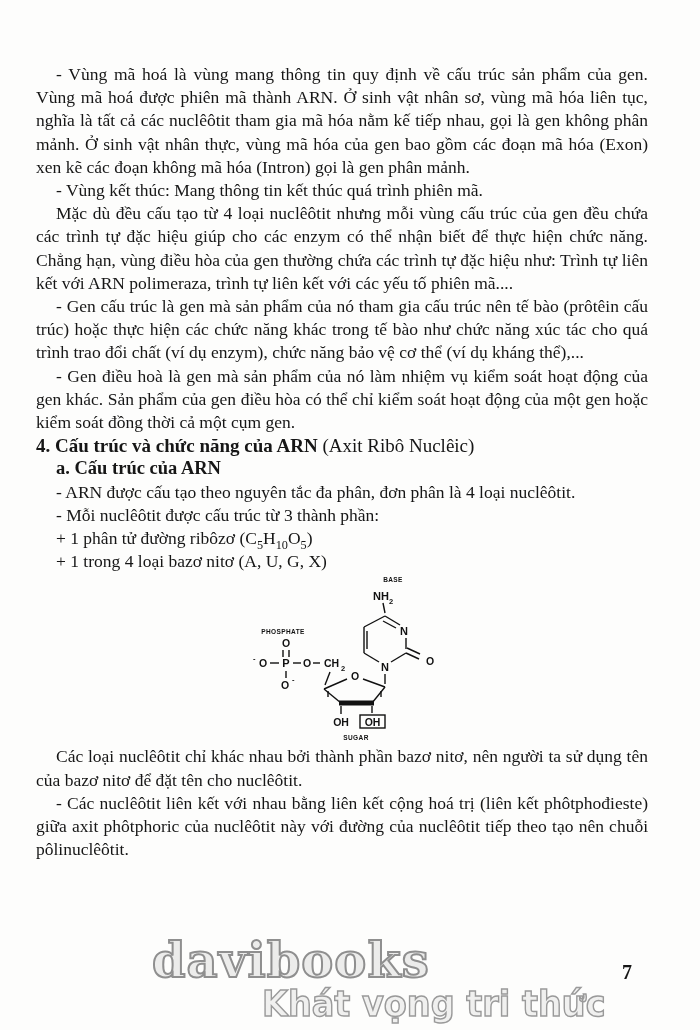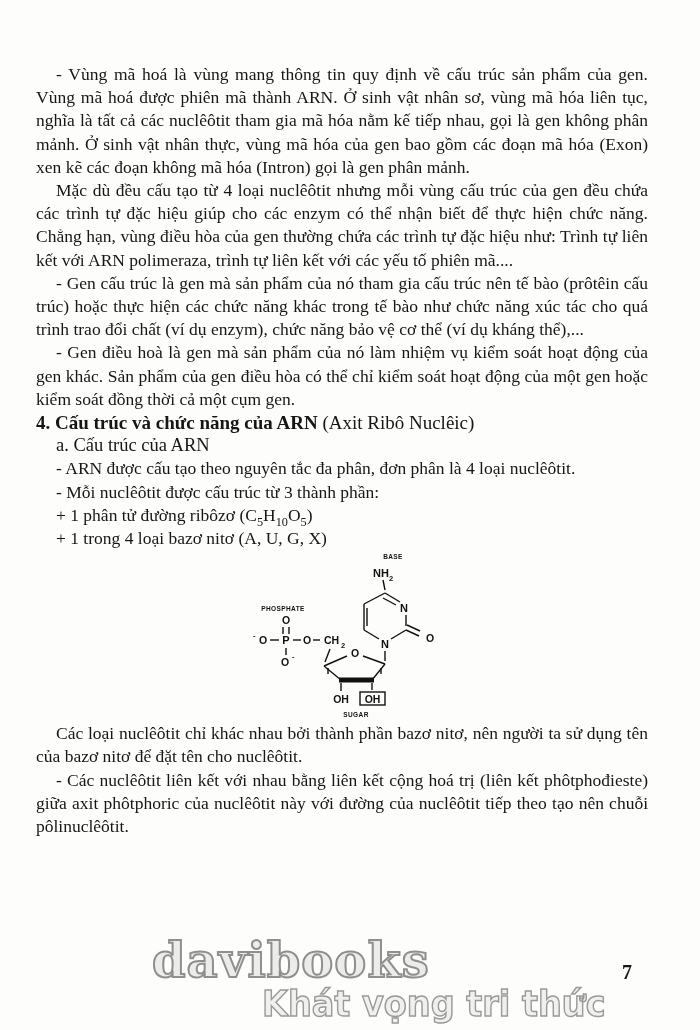--- a/index.html
+++ b/index.html
@@ -58,25 +58,26 @@
     position:absolute;left:622px;top:961px;z-index:2;
     font-size:20px;font-weight:bold;
   }
 </style>
 </head>
 <body>
 
 <div class="page">
   <div class="content" id="content">
       <p><span>- Vùng mã hoá là vùng mang thông tin quy định về cấu trúc sản phẩm của gen. Vùng mã hoá được phiên mã thành ARN. Ở sinh vật nhân sơ, vùng mã hóa liên tục, nghĩa là tất cả các nuclêôtit tham gia mã hóa nằm kế tiếp nhau, gọi là gen không phân mảnh. Ở sinh vật nhân thực, vùng mã hóa của gen bao gồm các đoạn mã hóa (Exon) xen kẽ các đoạn không mã hóa (Intron) gọi là gen phân mảnh.</span></p>
+      <p><span>- Vùng kết thúc: Mang thông tin kết thúc quá trình phiên mã.</span></p>
       <p><span>Mặc dù đều cấu tạo từ 4 loại nuclêôtit nhưng mỗi vùng cấu trúc của gen đều chứa các trình tự đặc hiệu giúp cho các enzym có thể nhận biết để thực hiện chức năng. Chẳng hạn, vùng điều hòa của gen thường chứa các trình tự đặc hiệu như: Trình tự liên kết với ARN polimeraza, trình tự liên kết với các yếu tố phiên mã....</span></p>
       <p><span>- Gen cấu trúc là gen mà sản phẩm của nó tham gia cấu trúc nên tế bào (prôtêin cấu trúc) hoặc thực hiện các chức năng khác trong tế bào như chức năng xúc tác cho quá trình trao đổi chất (ví dụ enzym), chức năng bảo vệ cơ thể (ví dụ kháng thể),...</span></p>
       <p><span>- Gen điều hoà là gen mà sản phẩm của nó làm nhiệm vụ kiểm soát hoạt động của gen khác. Sản phẩm của gen điều hòa có thể chỉ kiểm soát hoạt động của một gen hoặc kiểm soát đồng thời cả một cụm gen.</span></p>
       <p class="h1"><span style="font-weight: bold;">4. Cấu trúc và chức năng của ARN </span><span>(Axit Ribô Nuclêic)</span></p>
-      <p class="sub-h"><span style="font-weight: normal;">a. Cấu trúc của ARN</span></p>
+      <p class="sub-h"><span style="font-weight: bold;">a. Cấu trúc của ARN</span></p>
       <p><span>- ARN được cấu tạo theo nguyên tắc đa phân, đơn phân là 4 loại nuclêôtit.</span></p>
       <p><span>- Mỗi nuclêôtit được cấu trúc từ 3 thành phần:</span></p>
       <p><span>+ 1 phân tử đường ribôzơ (C</span><sub>5</sub><span>H</span><sub>10</sub><span>O</span><sub>5</sub><span>)</span></p>
       <p><span>+ 1 trong 4 loại bazơ nitơ (A, U, G, X)</span></p>
   <div class="figure">
     <svg width="196" height="172" viewBox="248 598 196 172">
 
       <text class="tag" x="393" y="607" text-anchor="middle">BASE</text>
       <text class="atom-big" x="373" y="625">NH</text>
       <text class="ss" x="389" y="629">2</text>

